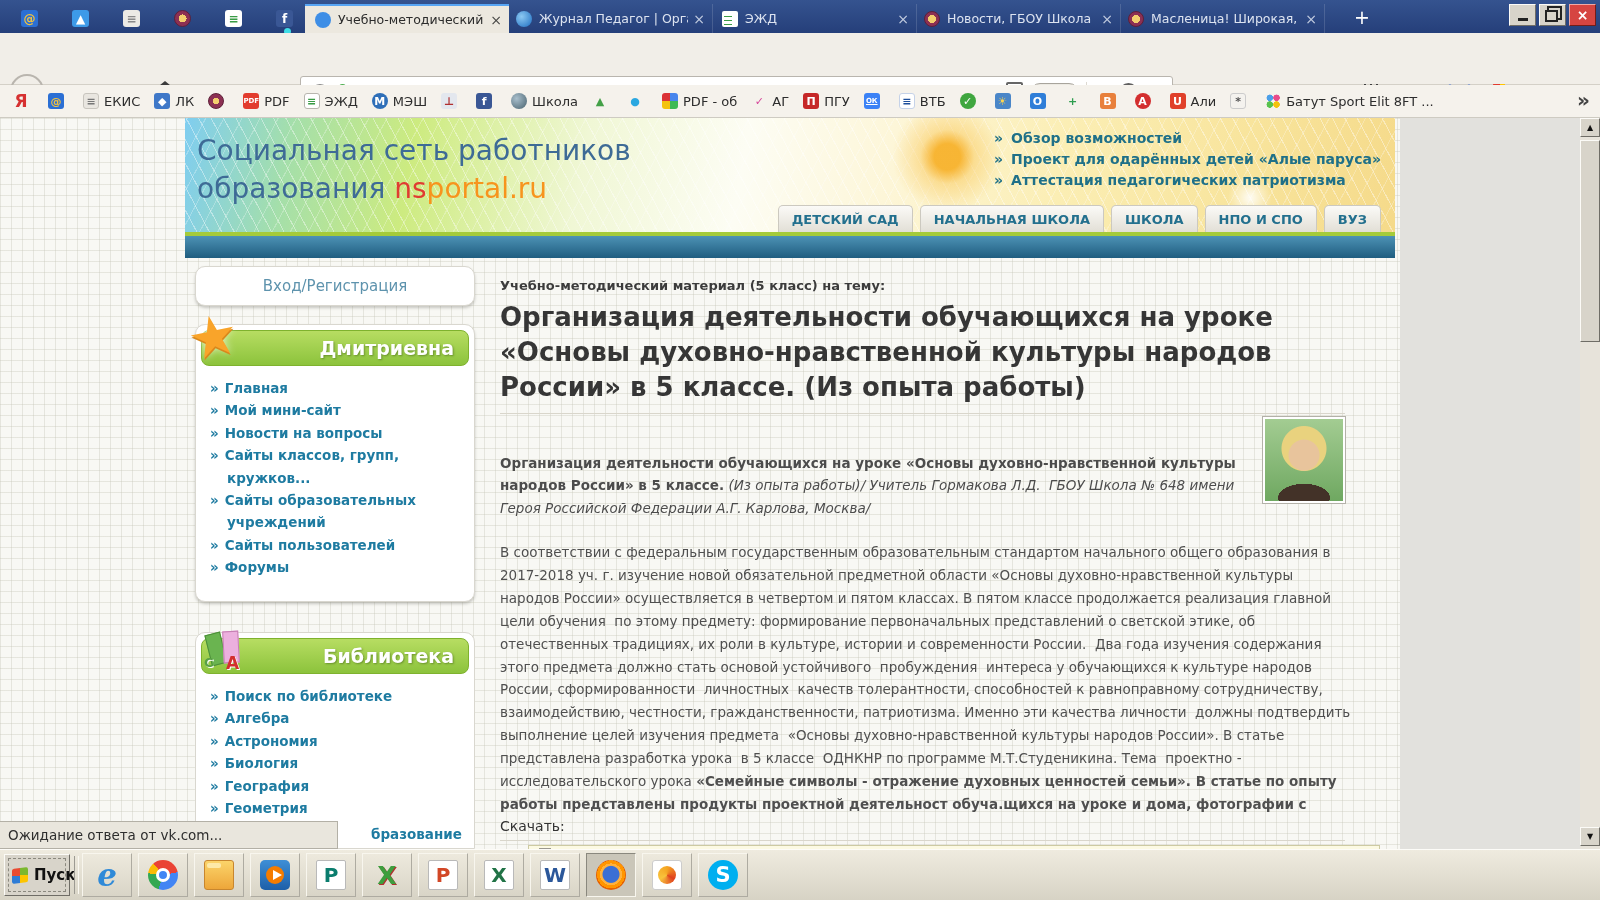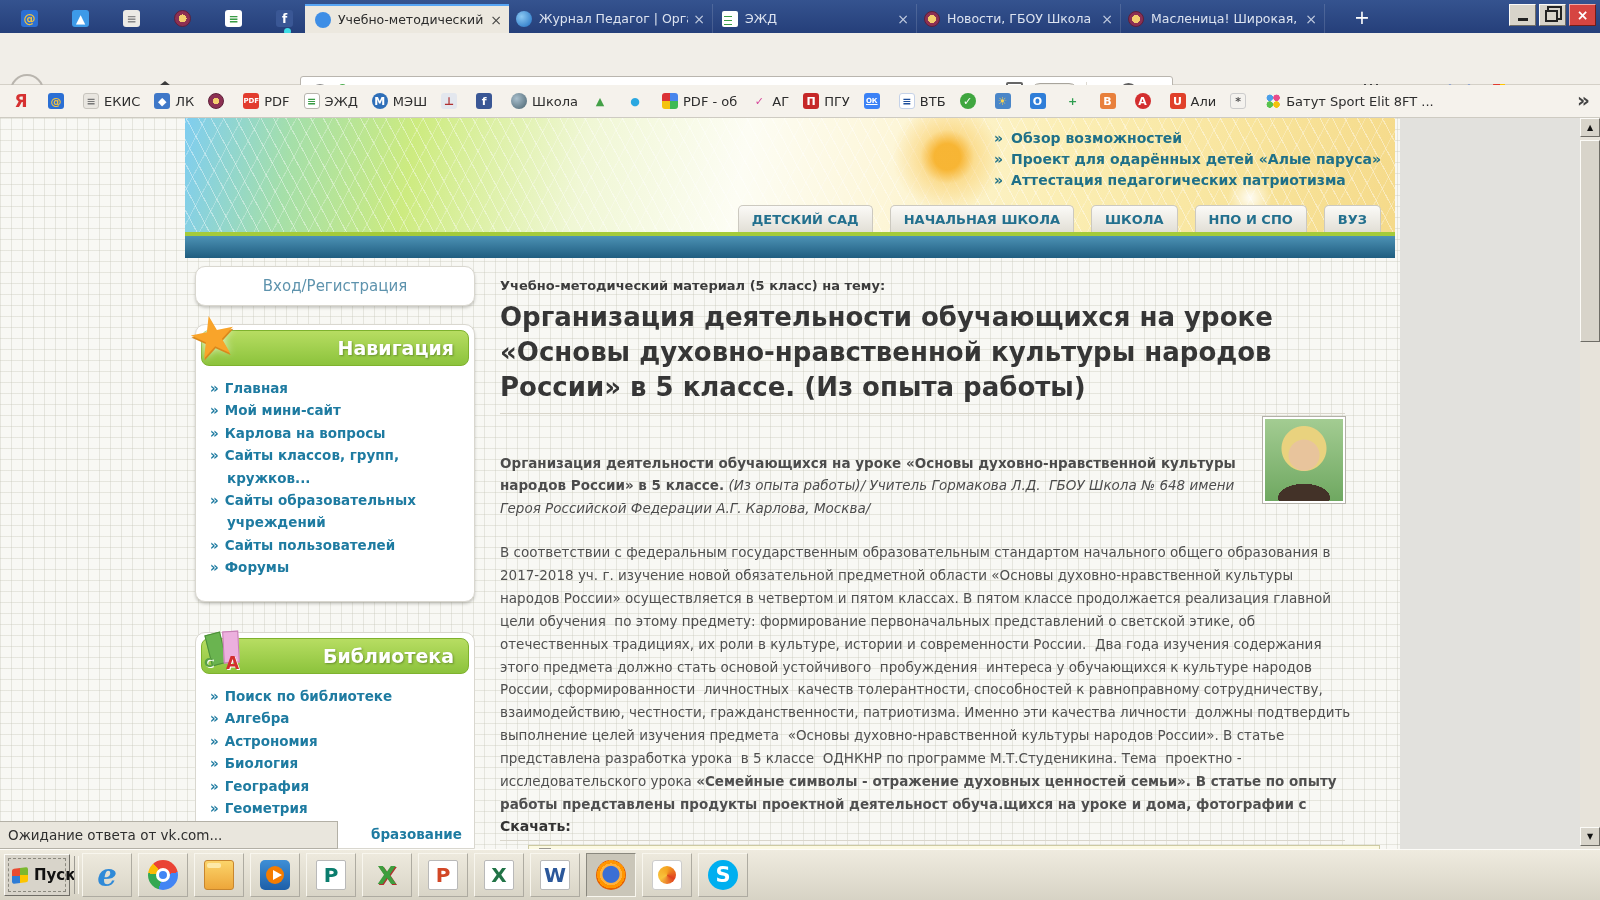--- a/index.html
+++ b/index.html
@@ -118,21 +118,21 @@
   .banner::before{content:"";position:absolute;inset:0;opacity:.75;
     background:repeating-linear-gradient(62deg,rgba(255,255,255,0) 0 10px,rgba(255,255,255,.55) 10px 11px),
                repeating-linear-gradient(-62deg,rgba(255,255,255,0) 0 15px,rgba(255,255,255,.35) 15px 16px);}
   .banner::after{content:"";position:absolute;inset:0;
     background:radial-gradient(circle at 63% 34%,rgba(247,178,44,.95) 0 13px,rgba(249,196,80,.45) 27px,rgba(249,196,80,0) 55px),
                radial-gradient(circle at 88% 70%,rgba(255,255,255,.8) 0 2px,rgba(255,255,255,0) 22px);}
   .site-title{position:absolute;left:12px;top:14px;z-index:2;font-size:28px;line-height:38px;color:#3e6b96;}
   .brand-ns{color:#e03c31;} .brand-rest{color:#f7941d;}
   .hdr-links{position:absolute;top:10px;right:14px;z-index:2;}
   .hdr-link{display:flex;gap:8px;font-size:14px;font-weight:bold;color:#1f7088;line-height:21px;cursor:pointer;}
-  .navtabs{position:absolute;right:14px;bottom:0;z-index:2;display:flex;gap:17px;}
+  .navtabs{position:absolute;right:14px;bottom:0;z-index:2;display:flex;gap:7px;}
   .navtab{background:linear-gradient(#fbfaf7,#e2dfd6);border:1px solid #ccc9c0;border-bottom:none;
     border-radius:5px 5px 0 0;padding:6px 13px 5px;font-size:13px;font-weight:bold;color:#23708e;cursor:pointer;}
   .greenline{position:absolute;left:185px;top:232px;width:1210px;height:4px;background:#a5cb3a;}
   .tealbar{position:absolute;left:185px;top:236px;width:1210px;height:22px;background:linear-gradient(#4d92b5,#1f5d7f);}
 
   
   .card{position:absolute;left:195px;width:280px;box-sizing:border-box;background:#fff;
     border:1px solid #d9d7cf;border-radius:10px;box-shadow:0 2px 3px rgba(110,110,100,.35);}
   .login-card{top:266px;height:40px;display:flex;align-items:center;justify-content:center;
     font-size:15px;color:#5e93ad;cursor:pointer;}
@@ -162,21 +162,21 @@
   .pub-author{color:#2179a0;cursor:pointer;}
   .photo{position:absolute;left:1262px;top:416px;width:78px;height:82px;background:#fff;border:1px solid #b3b1a8;padding:2px;}
   .photo .img{width:100%;height:100%;background:
     radial-gradient(ellipse 26px 14px at 50% 96%,#433228 0 99%,transparent 100%),
     radial-gradient(circle at 50% 44%,#e8c49c 0 15px,transparent 16px),
     radial-gradient(circle at 50% 36%,#e9d27e 0 22px,transparent 23px),
     linear-gradient(#a3cc92,#6fa861);}
   .lead{position:absolute;left:500px;top:452px;width:756px;font-size:13.5px;line-height:22.3px;color:#4c4c4c;white-space:pre-wrap;}
   .a-body{position:absolute;left:500px;top:541px;width:852px;height:277px;overflow:hidden;
     font-size:13.5px;line-height:22.9px;color:#4f4f4f;white-space:pre-wrap;}
-  .dl-label{position:absolute;left:500px;top:818px;font-size:14px;font-weight:bold;color:#333;}
+  .dl-label{position:absolute;left:500px;top:818px;font-size:14px;font-weight:normal;color:#333;}
   .hr2{position:absolute;left:500px;top:840px;width:845px;height:1px;background:#d9d6cb;}
   .attach{position:absolute;left:528px;top:845px;width:852px;height:8px;background:#fcfae3;border:1px solid #cdcaa2;border-bottom:none;box-sizing:border-box;}
   .attach .chk{position:absolute;left:10px;top:2px;width:10px;height:10px;border:1px solid #9a9890;background:#fff;}
 
   
   .tip{position:absolute;left:0;top:821px;width:338px;height:28px;z-index:55;background:#e9e6dd;
     border:1px solid #b3b0a6;border-left:none;box-sizing:border-box;display:flex;align-items:center;
     padding-left:8px;font-size:13.5px;color:#2e2e2e;}
 
   
@@ -418,20 +418,24 @@
         <span class="pic" data-name="bookmark-icon"></span>
         <span class="bl" data-name="bookmark-label">Батут Sport Elit 8FT ...</span>
       </div>
     </div>
   <div class="bm-overflow" data-name="bookmarks-overflow-icon">»</div>
 
   <div class="gridbg" data-name="page-background"></div>
   <div class="rightpane" data-name="page-margin"></div>
 
   <div class="banner" data-name="site-header-banner">
+    <div class="site-title" data-name="site-title">
+      <div data-name="site-title-line1">Социальная сеть работников</div>
+      <div data-name="site-title-line2"><span data-name="site-title-word">образования </span><span class="brand-ns" data-name="brand-ns">ns</span><span class="brand-rest" data-name="brand-rest">portal.ru</span></div>
+    </div>
     <div class="hdr-links" data-name="header-links">
 
     <div class="hdr-link" data-name="header-link">
           <span class="blt" data-name="bullet-icon">»</span>
           <span data-name="header-link-label">Обзор возможностей</span>
         </div>
         <div class="hdr-link" data-name="header-link">
           <span class="blt" data-name="bullet-icon">»</span>
           <span data-name="header-link-label">Проект для одарённых детей «Алые паруса»</span>
         </div>
@@ -451,28 +455,28 @@
   </div>
   <div class="greenline" data-name="header-green-line"></div>
   <div class="tealbar" data-name="header-teal-bar"></div>
 
   <div class="card login-card" data-name="login-button">
       <span data-name="login-label">Вход/Регистрация</span>
     </div>
 
   <div class="card nav-card" data-name="navigation-card">
     <div class="card-hdr" data-name="navigation-header">
-        <span data-name="navigation-title">Навигация</span>
+        <span data-name="navigation-title">Дмитриевна</span>
       </div>
     <span class="star-ico" data-name="star-icon">★</span>
     <div class="card-list" data-name="navigation-list">
 
     <a class="s-item" data-name="sidebar-nav-link"><span class="blt" data-name="bullet-icon">»</span><span data-name="sidebar-nav-label">Главная</span></a>
         <a class="s-item" data-name="sidebar-nav-link"><span class="blt" data-name="bullet-icon">»</span><span data-name="sidebar-nav-label">Мой мини-сайт</span></a>
-        <a class="s-item" data-name="sidebar-nav-link"><span class="blt" data-name="bullet-icon">»</span><span data-name="sidebar-nav-label">Карлова на вопросы</span></a>
+        <a class="s-item" data-name="sidebar-nav-link"><span class="blt" data-name="bullet-icon">»</span><span data-name="sidebar-nav-label">Новости на вопросы</span></a>
         <a class="s-item" data-name="sidebar-nav-link"><span class="blt" data-name="bullet-icon">»</span><span data-name="sidebar-nav-label">Сайты классов, групп, кружков...</span></a>
         <a class="s-item" data-name="sidebar-nav-link"><span class="blt" data-name="bullet-icon">»</span><span data-name="sidebar-nav-label">Сайты образовательных учреждений</span></a>
         <a class="s-item" data-name="sidebar-nav-link"><span class="blt" data-name="bullet-icon">»</span><span data-name="sidebar-nav-label">Сайты пользователей</span></a>
         <a class="s-item" data-name="sidebar-nav-link"><span class="blt" data-name="bullet-icon">»</span><span data-name="sidebar-nav-label">Форумы</span></a>
       </div>
   </div>
 
   <div class="card lib-card" data-name="library-card">
     <div class="card-hdr" data-name="library-header">
         <span data-name="library-title">Библиотека</span>

